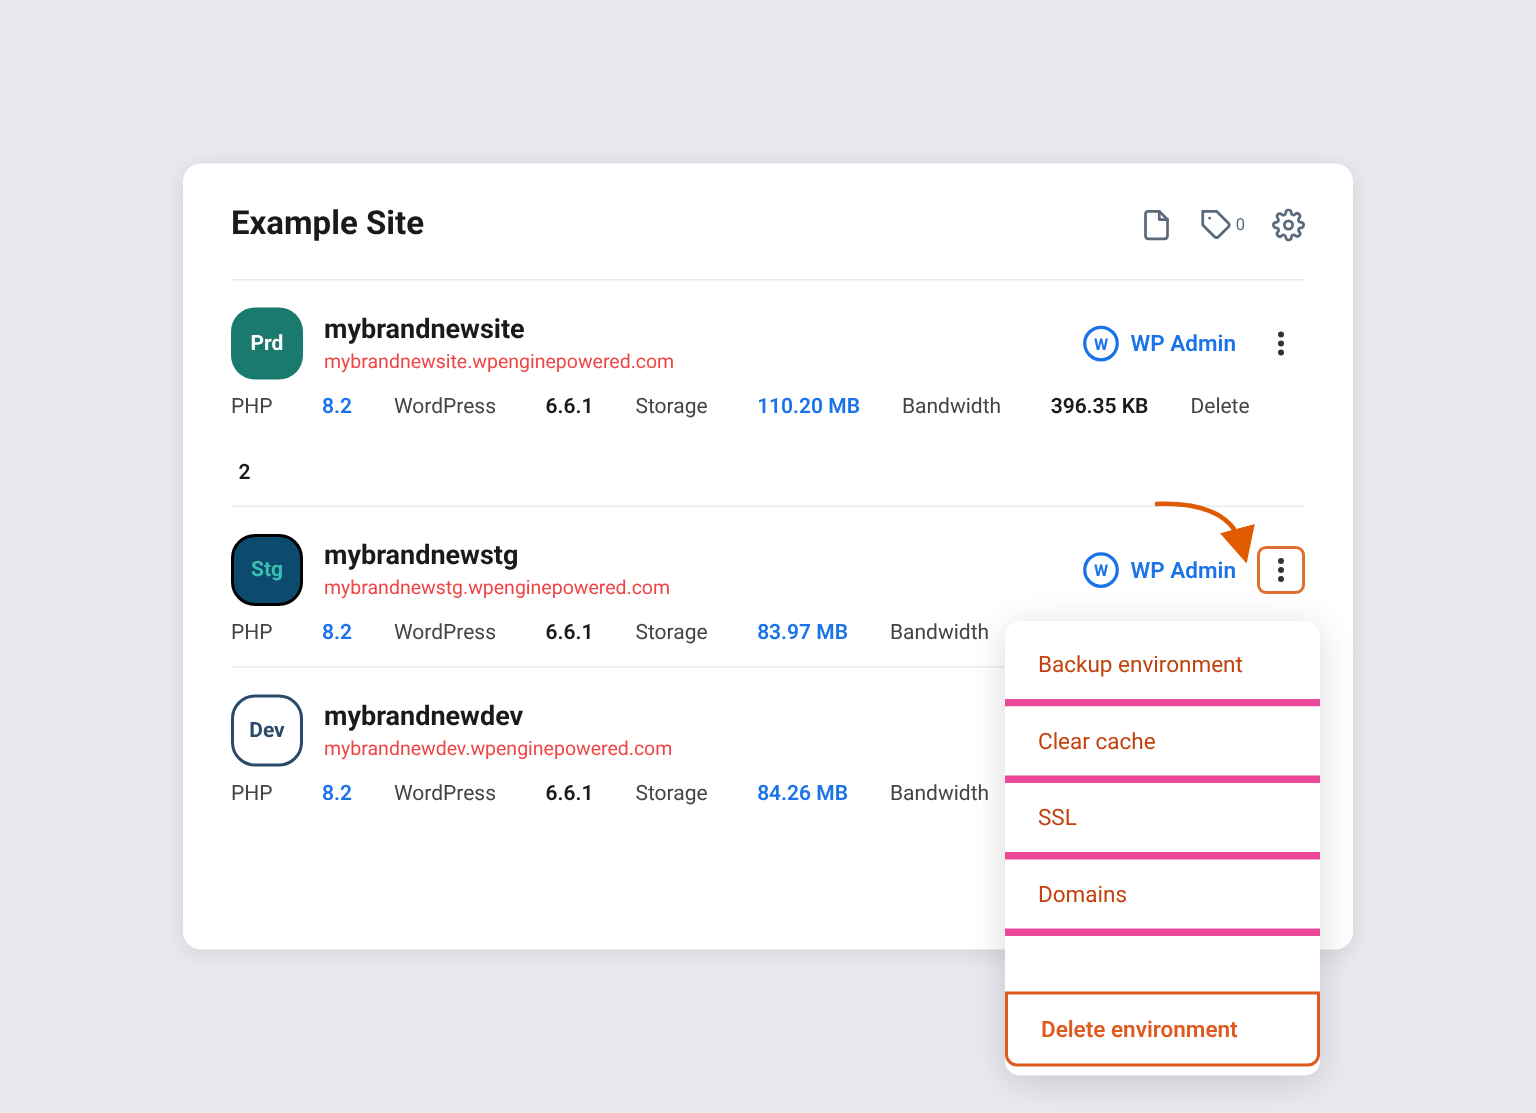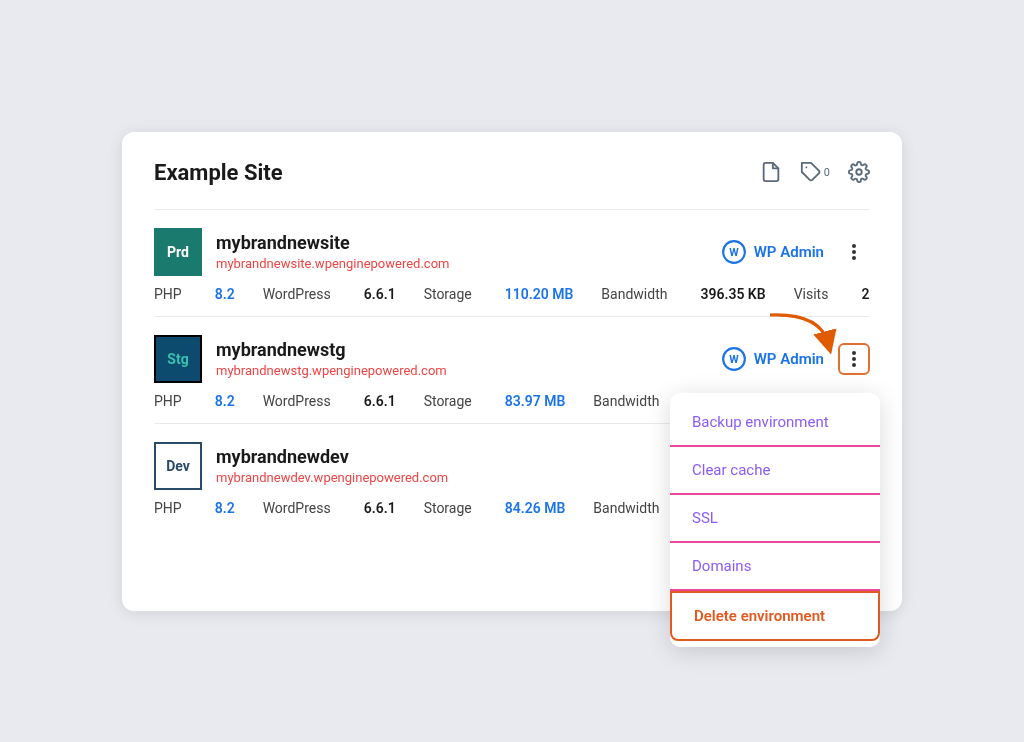--- a/index.html
+++ b/index.html
@@ -60,21 +60,21 @@
       margin-bottom: 10px;
     }
     .env-left {
       display: flex;
       align-items: center;
       gap: 14px;
     }
     .env-badge {
       width: 48px;
       height: 48px;
-      border-radius: 0;
+      border-radius: 16px;
       display: flex;
       align-items: center;
       justify-content: center;
       font-weight: 700;
       font-size: 14px;
       color: #fff;
       flex-shrink: 0;
     }
     .badge-prd { background: #1a7a6e; }
     .badge-stg {
@@ -184,23 +184,23 @@
       background: #fff;
       border-radius: 10px;
       box-shadow: 0 4px 24px rgba(0,0,0,0.15);
       z-index: 100;
       min-width: 210px;
       padding: 6px 0;
     }
     .dropdown-item {
       padding: 14px 22px;
       font-size: 15px;
-      color: #8b5cf6;
-      cursor: pointer;
-      border-bottom: 2px solid #ec4899;
+      color: #c2410c;
+      cursor: pointer;
+      border-bottom: 5px solid #ec4899;
     }
     .dropdown-item:last-child {
       border-bottom: none;
       color: #e05a20;
       font-weight: 600;
       border: 2px solid #e05a20;
       border-radius: 0 0 8px 8px;
     }
     .dropdown-item:first-child {
       border-radius: 8px 8px 0 0;
@@ -267,21 +267,21 @@
     </div>
     <div class="env-stats">
       <span>PHP</span>
       <span class="stat-value">8.2</span>
       <span>WordPress</span>
       <span class="stat-value-plain">6.6.1</span>
       <span>Storage</span>
       <span class="stat-value">110.20 MB</span>
       <span>Bandwidth</span>
       <span class="stat-value-plain">396.35 KB</span>
-      <span>Visits</span>
+      <span>Delete</span>
       <span class="stat-value-plain">2</span>
     </div>
   </div>
 
   <div class="environment-row stg-env-wrapper" style="position:relative;">
     <div class="env-top">
       <div class="env-left">
         <div class="env-badge badge-stg">
           <span>Stg</span>
         </div>
@@ -311,21 +311,21 @@
           <div class="dot"></div>
             <div class="dot"></div>
             <div class="dot"></div>
         </div>
 
         <div class="dropdown">
           <div class="dropdown-item">Backup environment</div>
           <div class="dropdown-item">Clear cache</div>
           <div class="dropdown-item">SSL</div>
           <div class="dropdown-item">Domains</div>
-          <div class="dropdown-item" style="position:relative;">Delete environment</div>
+          <div class="dropdown-item" style="position:relative;margin-top:37px;">Delete environment</div>
         </div>
       </div>
     </div>
     <div class="env-stats">
       <span>PHP</span>
       <span class="stat-value">8.2</span>
       <span>WordPress</span>
       <span class="stat-value-plain">6.6.1</span>
       <span>Storage</span>
       <span class="stat-value">83.97 MB</span>

